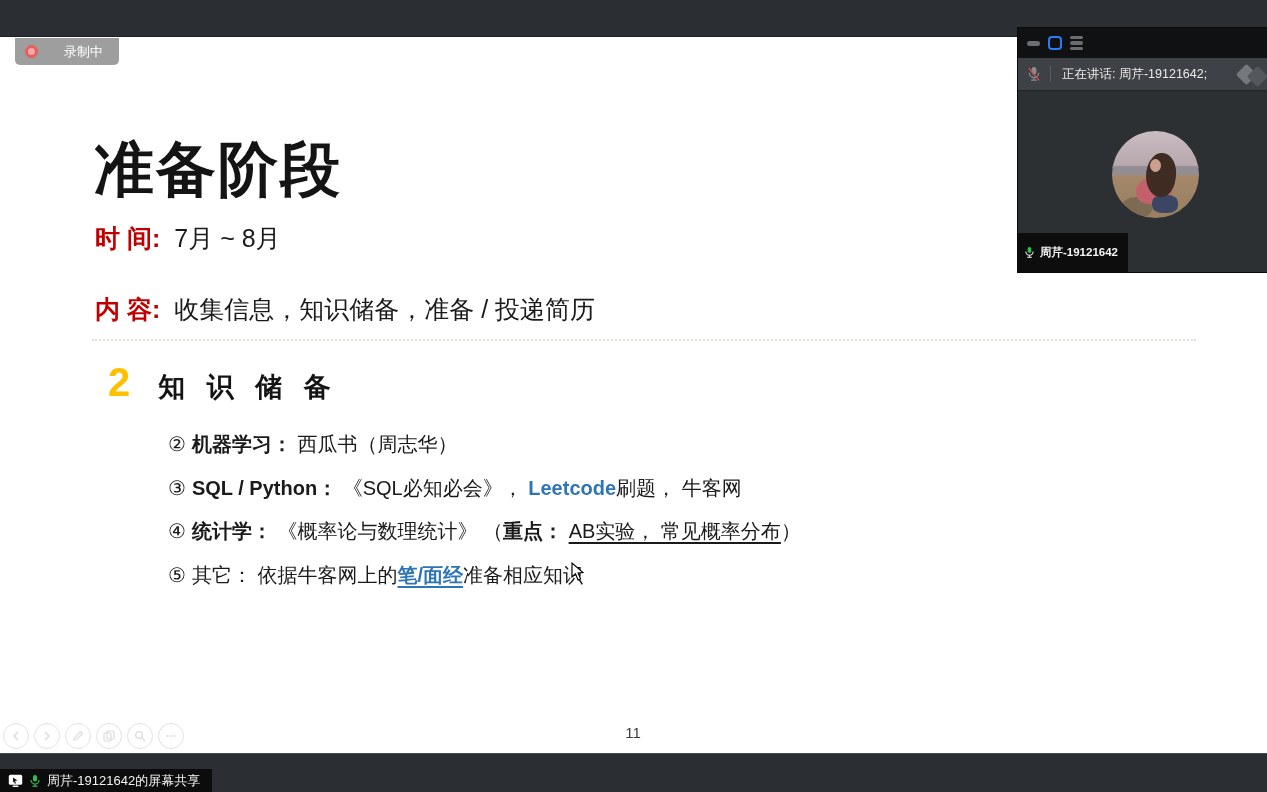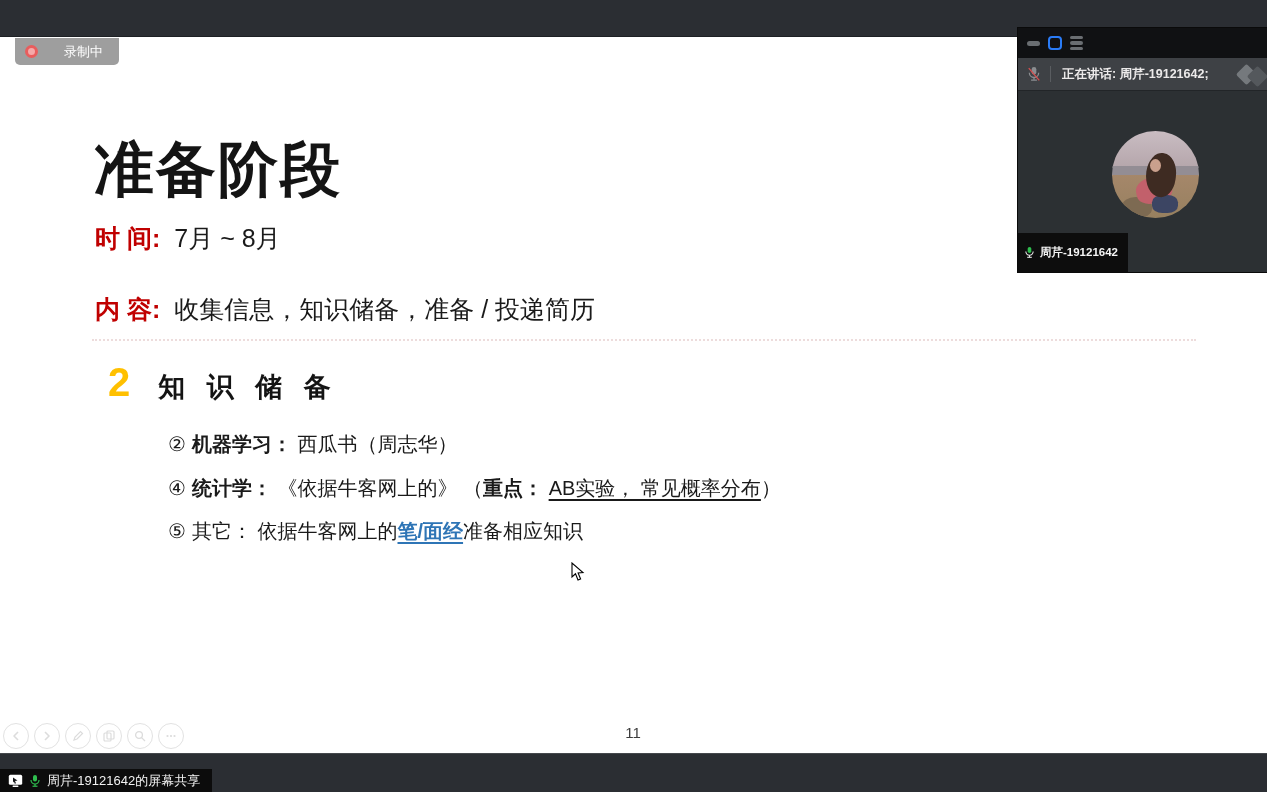--- a/index.html
+++ b/index.html
@@ -56,21 +56,21 @@
   .video-panel { position:absolute; left:1018px; top:28px; width:249px; height:244px; background:#2c3033; box-shadow:0 0 0 1px #0a0a0a; overflow:hidden; }
   .vp-titlebar { position:absolute; left:0; top:0; width:100%; height:30px; background:#101113; display:flex; align-items:center; padding-left:9px; gap:8px; }
   .vp-min { width:13px; height:5px; border-radius:3px; background:#6a6e72; }
   .vp-restore { width:14px; height:14px; border:2px solid #2a7cf7; border-radius:4px; background:transparent; }
   .vp-menu { display:flex; flex-direction:column; gap:2px; }
   .vp-menu i { display:block; width:13px; height:3.5px; border-radius:2px; background:#6a6e72; }
 
   .vp-speakbar { position:absolute; left:0; top:30px; width:100%; height:33px; background:#3e4145; display:flex; align-items:center; border-bottom:1px solid #222528; }
   .vp-mic-muted { margin-left:9px; }
   .vp-sep { width:1px; height:16px; background:#5a5d61; margin:0 11px 0 9px; }
-  .vp-speaktext { color:#eceaea; font-size:12.5px; font-weight:700; white-space:nowrap; }
+  .vp-speaktext { color:#eceaea; font-size:12.5px; font-weight:400; white-space:nowrap; }
   .vp-logo { position:absolute; right:-8px; top:5px; width:40px; height:24px; }
   .vp-logo i { position:absolute; width:15px; height:15px; transform:rotate(45deg); border-radius:2px; }
   .vp-logo .d1 { left:4px; top:4px; background:#75797d; }
   .vp-logo .d2 { left:15px; top:6px; background:#54585c; }
 
   .vp-video { position:absolute; left:0; top:63px; width:100%; height:181px; background:#2c3033; }
   .avatar { position:absolute; left:94px; top:40px; width:87px; height:87px; border-radius:50%; overflow:hidden; }
   .av-sky { position:absolute; left:0; top:0; width:100%; height:42%; background:linear-gradient(#c9bcc2,#b5a6ab); }
   .av-sea { position:absolute; left:0; top:40%; width:100%; height:12%; background:#938d94; }
   .av-sand { position:absolute; left:0; top:50%; width:100%; height:50%; background:linear-gradient(#a5876a,#97805f); }
@@ -106,21 +106,22 @@
 
   <div class="divider"></div>
 
   <div class="section-head">
     <span class="section-num">2</span>
     <span class="section-title">知 识 储 备</span>
   </div>
 
   <div class="list">
       <div class="list-item"><span class="marker">②</span><span class="seg-b">机器学习：</span><span> 西瓜书（周志华）</span></div>
-      <div class="list-item"><span class="marker">④</span><span class="seg-b">统计学： </span><span>《依据牛客网上的》 （</span><span class="seg-b">重点： </span><span class="seg-u">AB实验， 常见概率分布</span><span>）</span></div>
+      <div class="list-item"><span class="marker">③</span><span class="seg-b">SQL / Python： </span><span>《SQL必知必会》， </span><span class="seg-bb">Leetcode</span><span>刷题， 牛客网</span></div>
+      <div class="list-item"><span class="marker">④</span><span class="seg-b">统计学： </span><span>《概率论与数理统计》 （</span><span class="seg-b">重点： </span><span class="seg-u">AB实验， 常见概率分布</span><span>）</span></div>
       <div class="list-item"><span class="marker">⑤</span><span>其它： 依据牛客网上的</span><span class="seg-bbu">笔/面经</span><span>准备相应知识</span></div>
     </div>
 
   <svg class="cursor" viewBox="0 0 15 20">
     <path d="M1 1 L1 15 L4.5 11.8 L7 18 L9.6 17 L7.1 11 L12 10.6 Z" fill="#ffffff" stroke="#000000" stroke-width="1.1"></path>
   </svg>
 
   <div class="page-num">11</div>
 
   <div class="pres-toolbar">

